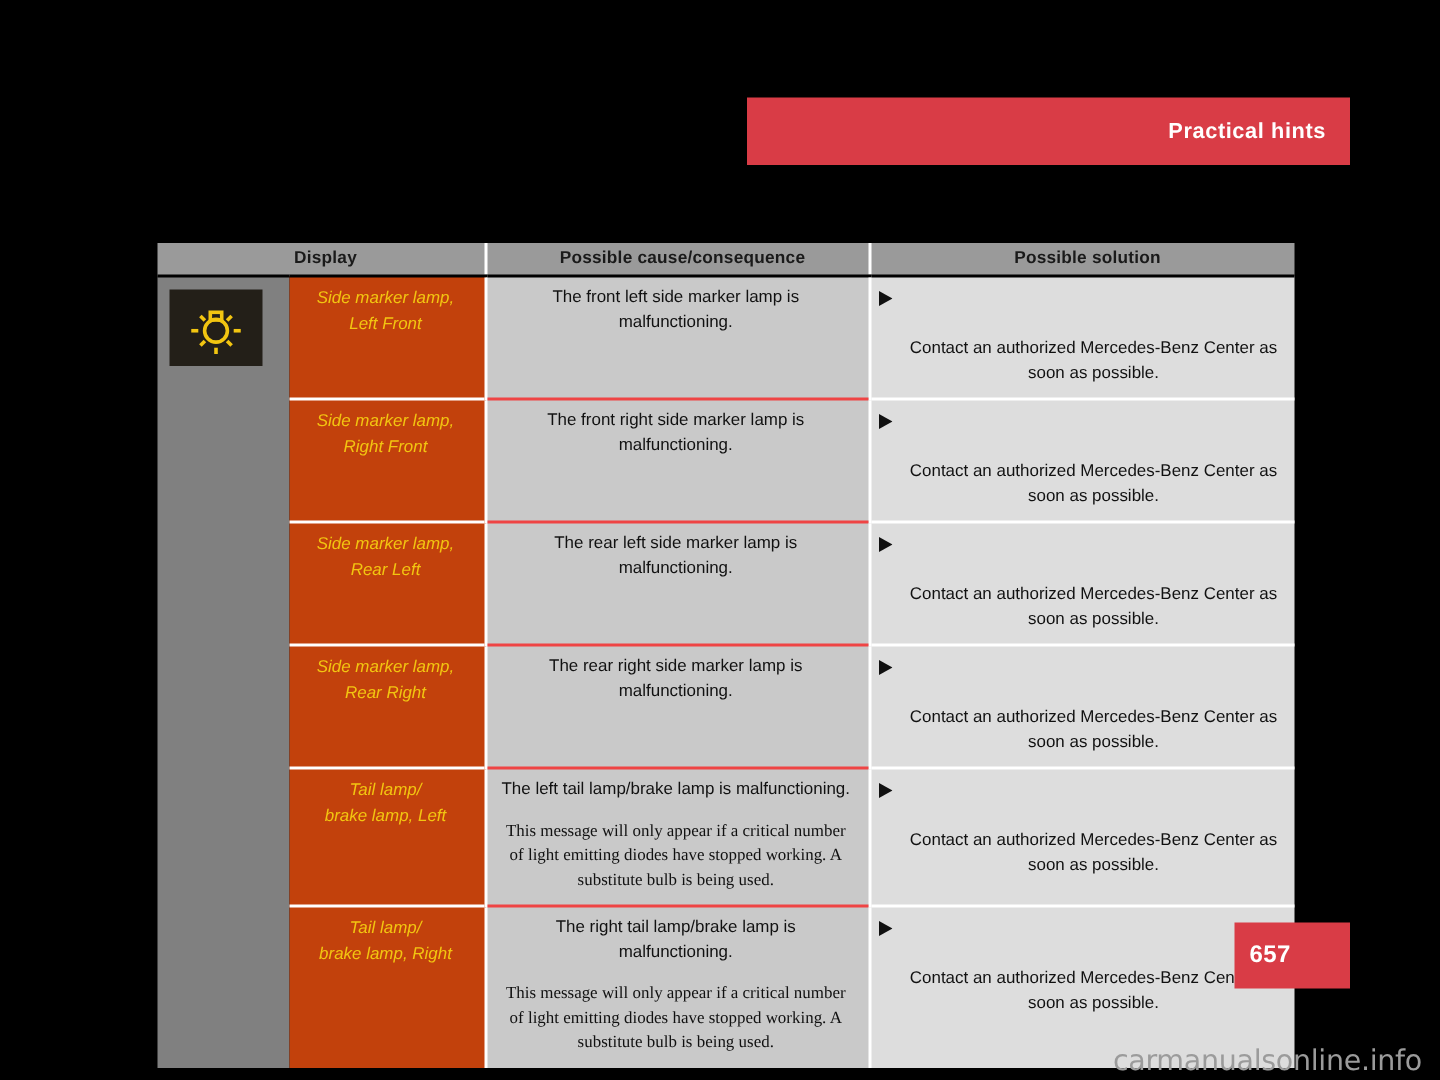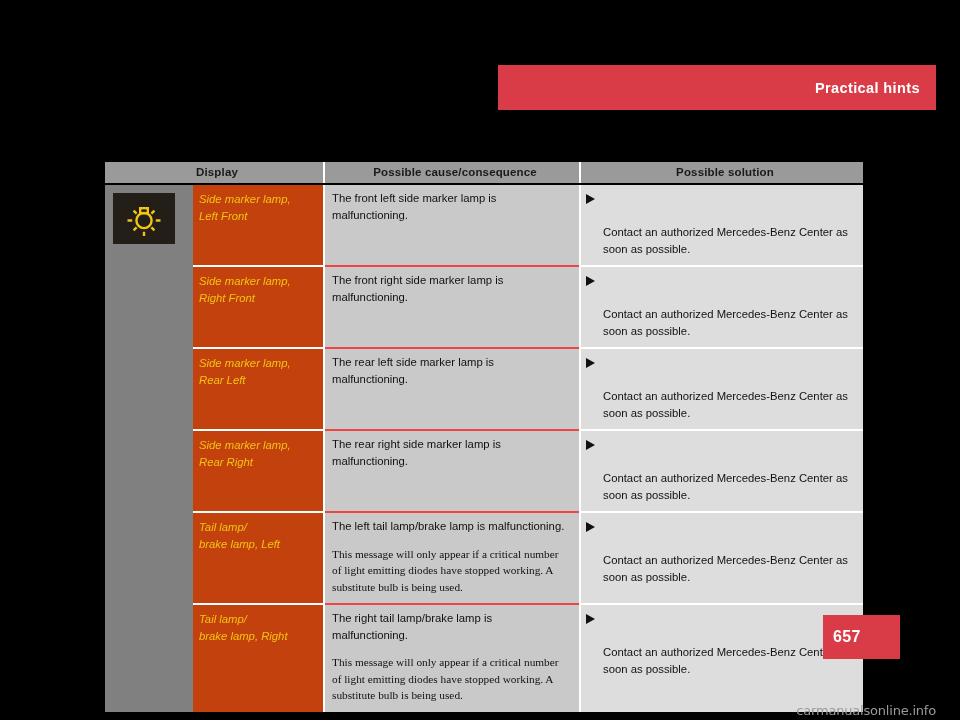--- a/index.html
+++ b/index.html
@@ -17,21 +17,20 @@
   }
 
   
   .header-band {
     position: absolute;
     left: 498px;
     top: 65px;
     width: 402px;
     height: 45px;
     background: #d93c46;
-    padding-left: 36px;
   }
   .header-title {
     position: absolute;
     right: 16px;
     top: 50%;
     transform: translateY(-50%);
     color: #ffffff;
     font-size: 14.5px;
     font-weight: bold;
     letter-spacing: 0.4px;
@@ -42,20 +41,21 @@
   .table-wrap {
     position: absolute;
     left: 105px;
     top: 162px;
     width: 758px;
   }
   .tbl {
     width: 100%;
     border-collapse: collapse;
     table-layout: fixed;
+    text-align: center;
   }
   .tbl td, .tbl th {
     vertical-align: top;
     padding: 0;
     margin: 0;
   }
 
   
   col.c-icon   { width: 88px; }
   col.c-disp   { width: 131px; }
@@ -159,24 +159,24 @@
     transform: translateY(-50%);
     color: #ffffff;
     font-size: 16px;
     font-weight: bold;
     letter-spacing: 0.3px;
   }
 
   
   .watermark {
     position: absolute;
-    right: 24px;
+    right: 12px;
     bottom: 2px;
     color: #9b9b9b;
-    font-size: 13px;
+    font-size: 19px;
     letter-spacing: -0.2px;
     font-family: "DejaVu Sans", sans-serif;
   }
 </style>
 </head>
 <body>
 
 <div class="header-band">
   <div class="header-title">Practical hints</div>
 </div>

